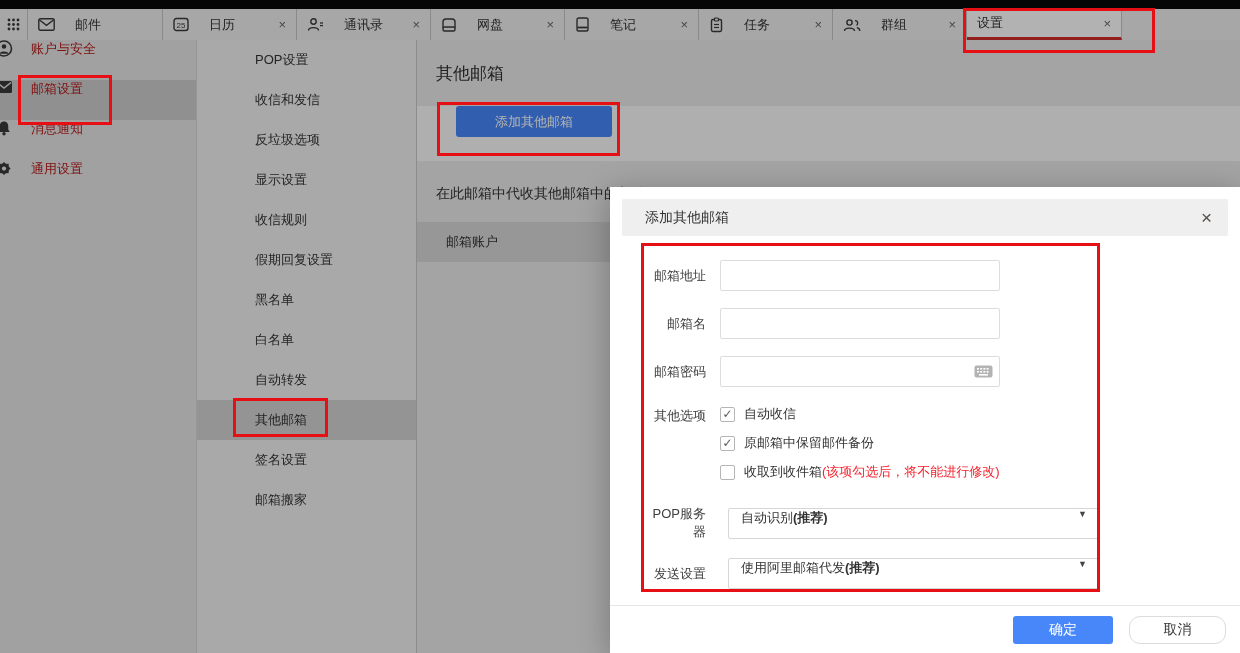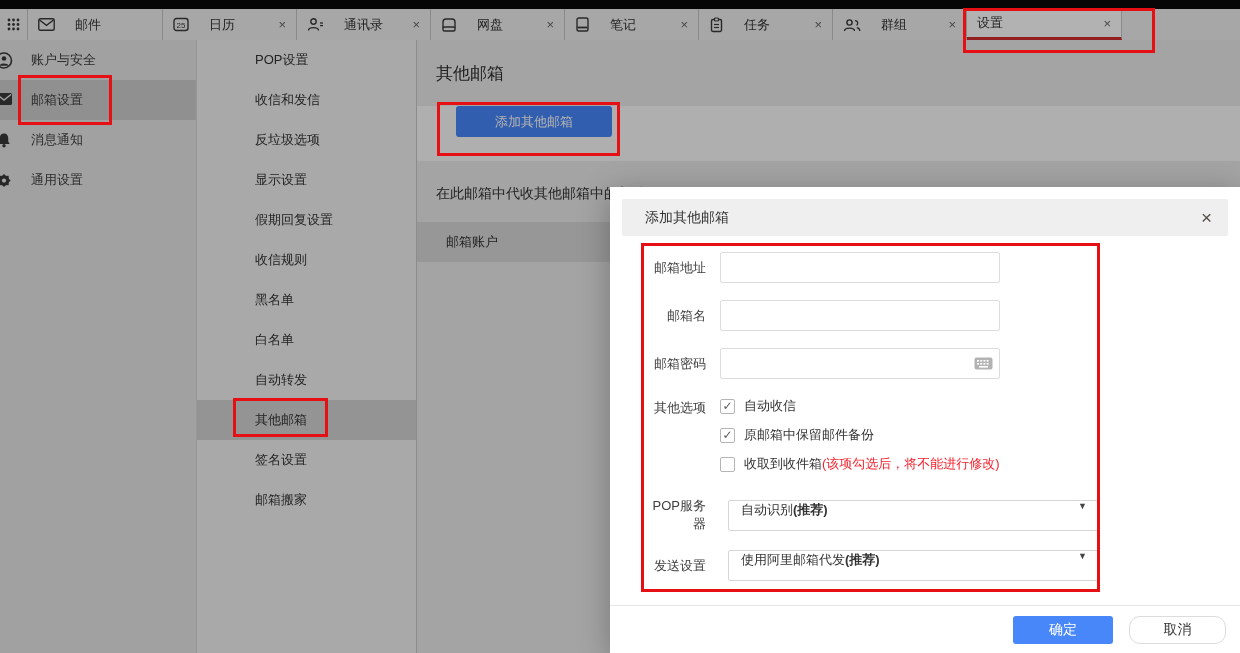--- a/index.html
+++ b/index.html
@@ -13,21 +13,21 @@
   .tab{display:flex;align-items:center;padding:0 10px;border-right:1px solid #c6c6c6;box-sizing:border-box;
        font-size:13px;color:#333;cursor:default;}
   .tab .ticon{display:flex;align-items:center;margin-right:20px;flex-shrink:0;}
   .tab .x{margin-left:auto;color:#666;font-size:13px;padding-left:6px;}
   .w-mail{width:135px;} .w-std{width:134px;} .w-set{width:155px;}
   .tab.active{background:#fff;border-bottom:3px solid #d32b2b;}
   .tab-filler{flex:1;}
   
   .app{position:absolute;left:0;top:40px;width:1240px;height:613px;display:flex;}
   .sb1{width:197px;background:#e7e7e7;border-right:1px solid #d9d9d9;box-sizing:border-box;}
-  .sb1-item{height:40px;display:flex;align-items:center;font-size:13px;color:#404040;}
+  .sb1-item{height:40px;display:flex;font-size:13px;color:#b91c1c;}
   .sb1-item .sicon{width:20px;height:17px;margin-left:-6px;flex-shrink:0;}
   .sb1-item .slabel{margin-left:17px;}
   .sb1-item.sel{background:#cecece;}
   .sb2{width:220px;background:#f2f2f2;border-right:1px solid #c9c9c9;box-sizing:border-box;}
   .sb2-item{height:40px;display:flex;align-items:center;padding-left:58px;font-size:13px;color:#333;}
   .sb2-item.sel{background:#d4d4d4;}
   .content{flex:1;background:#ebebeb;position:relative;}
   .page-title{margin:0;padding:22px 0 0 19px;font-size:17px;font-weight:400;color:#2f2f2f;}
   .btn-band{margin-top:21px;height:55px;background:#fbfbfb;}
   .add-btn{display:block;margin:12px 0 0 39px;width:156px;height:31px;background:#4787fa;color:#fff;
@@ -36,21 +36,21 @@
   .acct-row{margin-top:19px;height:40px;background:#d9d9d9;display:flex;align-items:center;
             padding-left:29px;font-size:13px;color:#333;}
   
   .overlay{position:absolute;left:0;top:0;width:1240px;height:653px;background:rgba(0,0,0,.30);z-index:10;}
   .modal{position:absolute;left:610px;top:187px;width:630px;height:466px;background:#fff;z-index:20;
          box-shadow:0 6px 30px rgba(0,0,0,.28);}
   .m-head{margin:12px 12px 0 12px;height:37px;background:#efefef;border-radius:2px;
           display:flex;align-items:center;}
   .m-title{padding-left:23px;font-size:14px;color:#333;}
   .m-close{margin-left:auto;margin-right:16px;font-size:19px;color:#55504a;line-height:1;cursor:pointer;}
-  .m-body{padding-top:16px;}
+  .m-body{padding-top:24px;}
   .m-row{display:flex;align-items:center;margin:0 0 17px 34px;}
   .m-label{width:62px;text-align:right;margin-right:14px;font-size:13px;color:#404040;flex-shrink:0;}
   .m-input{width:280px;height:31px;box-sizing:border-box;border:1px solid #dcdcdc;border-radius:2px;background:#fff;position:relative;}
   .m-input input{position:absolute;left:0;top:0;width:100%;height:100%;border:none;outline:none;
                  background:transparent;box-sizing:border-box;padding:0 26px 0 9px;font-size:13px;font-family:inherit;}
   .kb-ico{position:absolute;right:6px;top:8px;}
   .m-row.opts{align-items:flex-start;margin-bottom:23px;}
   .m-row.opts .m-label{margin-top:3px;}
   .opt-col{display:flex;flex-direction:column;gap:9px;}
   .opt{display:flex;align-items:center;height:20px;font-size:13px;color:#333;}
@@ -231,22 +231,22 @@
         </span>
         <span class="slabel">通用设置</span>
       </div>
     </aside>
 
     <aside class="sb2">
       <div class="sb2-item">POP设置</div>
       <div class="sb2-item">收信和发信</div>
       <div class="sb2-item">反垃圾选项</div>
       <div class="sb2-item">显示设置</div>
+      <div class="sb2-item">收信规则</div>
       <div class="sb2-item">假期回复设置</div>
-      <div class="sb2-item">收信规则</div>
       <div class="sb2-item">黑名单</div>
       <div class="sb2-item">白名单</div>
       <div class="sb2-item">自动转发</div>
       <div class="sb2-item sel">其他邮箱</div>
       <div class="sb2-item">签名设置</div>
       <div class="sb2-item">邮箱搬家</div>
     </aside>
 
     <main class="content">
       <h1 class="page-title">其他邮箱</h1>

